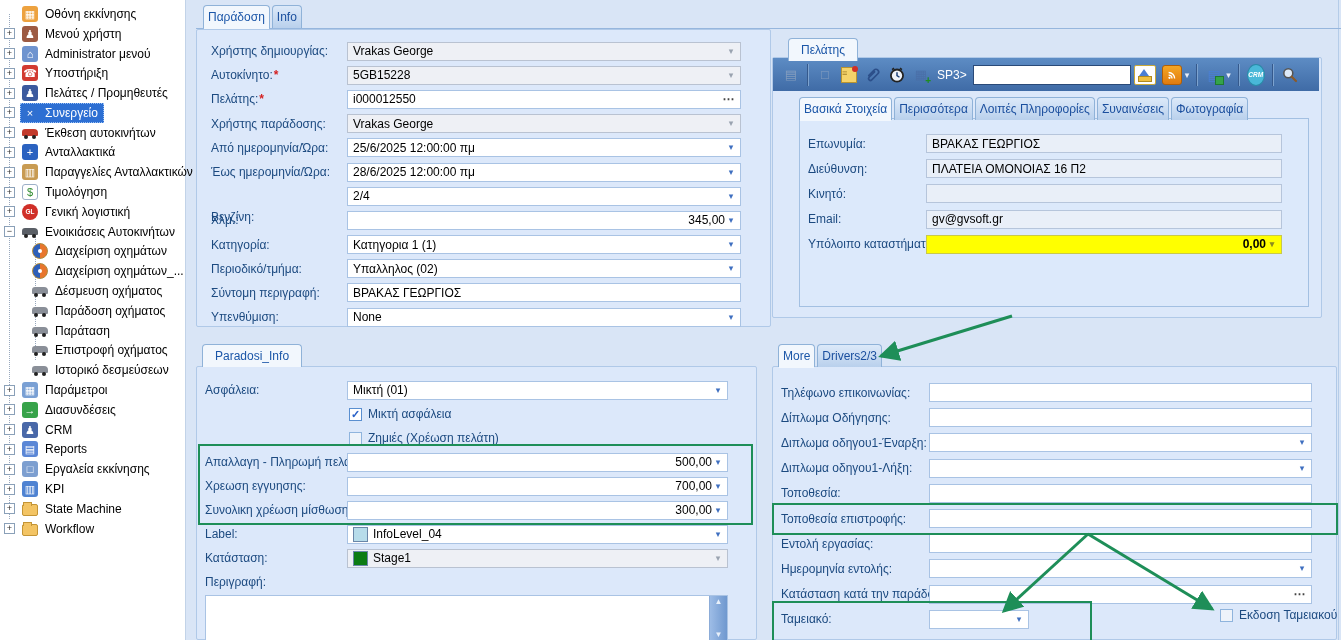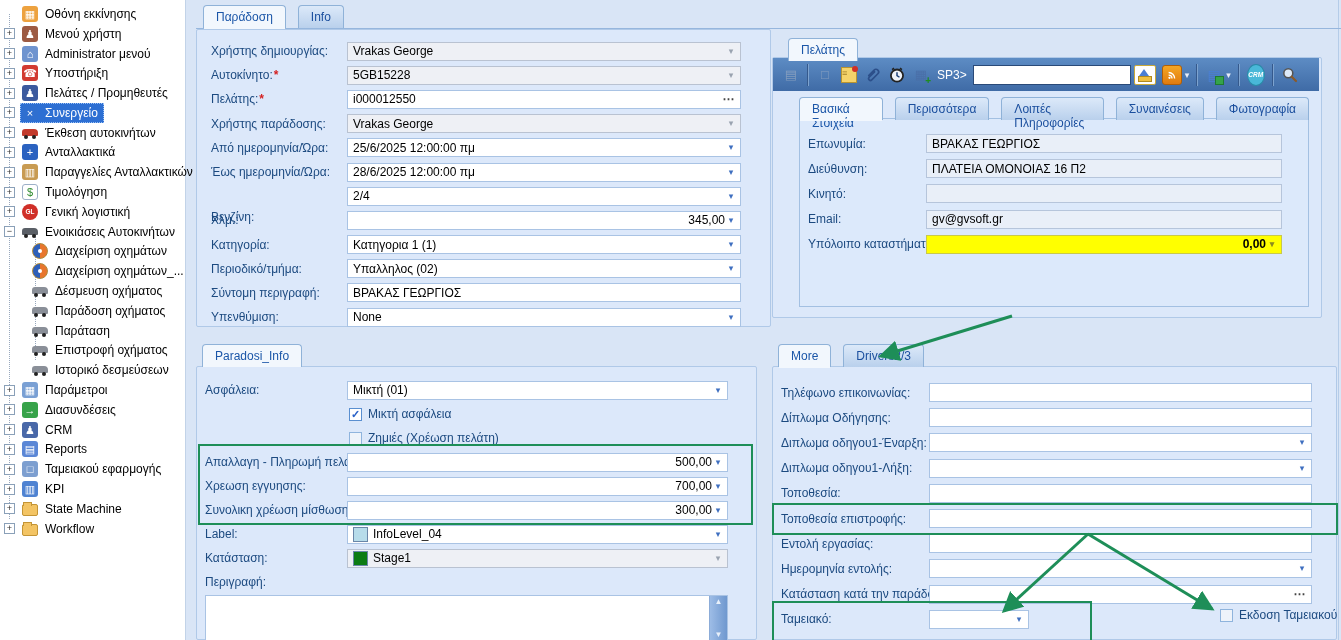--- a/index.html
+++ b/index.html
@@ -33,21 +33,21 @@
   .icar.gray::before{background:#8a8f98}
   .icompass{background:conic-gradient(#e8762d 0 50%,#2d5fb8 50% 100%)!important;border-radius:50%!important;
             border:1px solid #b08a3a;position:relative}
   .icompass::after{content:"";position:absolute;left:5px;top:5px;width:4px;height:4px;border-radius:50%;background:#fff}
   .ifolder{background:#f3c464!important;border:1px solid #c49536;border-radius:2px;position:relative;height:12px!important;margin-top:2px}
   .ifolder::before{content:"";position:absolute;left:0;top:-3px;width:7px;height:3px;background:#f3c464;border:1px solid #c49536;border-bottom:none}
 
   
   #main-tabline{position:absolute;left:196px;right:0;top:28px;height:1px;background:#96b6dd;z-index:1}
   #main-tabs{position:absolute;left:203px;top:5px;display:flex;z-index:2}
-  .tab{height:23px;box-sizing:border-box;padding:4px 12px 0;margin-right:12px;border:1px solid #8fb2d8;border-bottom:none;
+  .tab{height:23px;box-sizing:border-box;padding:4px 4px 0;margin-right:2px;border:1px solid #8fb2d8;border-bottom:none;
        border-radius:4px 4px 0 0;background:linear-gradient(#dce9f9,#b9d0ec);color:#1b4f9e;cursor:default}
   .tab.active{background:#f2f7fd;color:#1b56a8;position:relative}
   .tab.active::after{content:"";position:absolute;left:0;right:0;bottom:-1px;height:2px;background:#f2f7fd}
 
   
   .gpanel{position:absolute;background:#dce8fa;border:1px solid #b0c9e8;border-radius:2px;box-sizing:border-box;z-index:2}
   .ptab{position:absolute;height:23px;box-sizing:border-box;padding:4px 12px 0;border:1px solid #8fb2d8;border-bottom:none;
         border-radius:4px 4px 0 0;background:#f2f7fd;color:#1b56a8;z-index:3}
   .ptabs{position:absolute;display:flex;z-index:3}
   .ptabs .tab{height:23px}
@@ -277,21 +277,21 @@
         <span class="exp">+</span>
         <span class="hl">
           <span class="sic" style="background: rgb(91, 135, 214);">▤</span>
           <span class="slabel">Reports</span>
         </span>
       </div>
       <div class="s-item lv0">
         <span class="exp">+</span>
         <span class="hl">
           <span class="sic" style="background: rgb(125, 159, 208);">□</span>
-          <span class="slabel">Ταμειακού εφαρμογής</span>
+          <span class="slabel">Εργαλεία εκκίνησης</span>
         </span>
       </div>
       <div class="s-item lv0">
         <span class="exp">+</span>
         <span class="hl">
           <span class="sic" style="background: rgb(79, 131, 210);">▥</span>
           <span class="slabel">KPI</span>
         </span>
       </div>
       <div class="s-item lv0">

